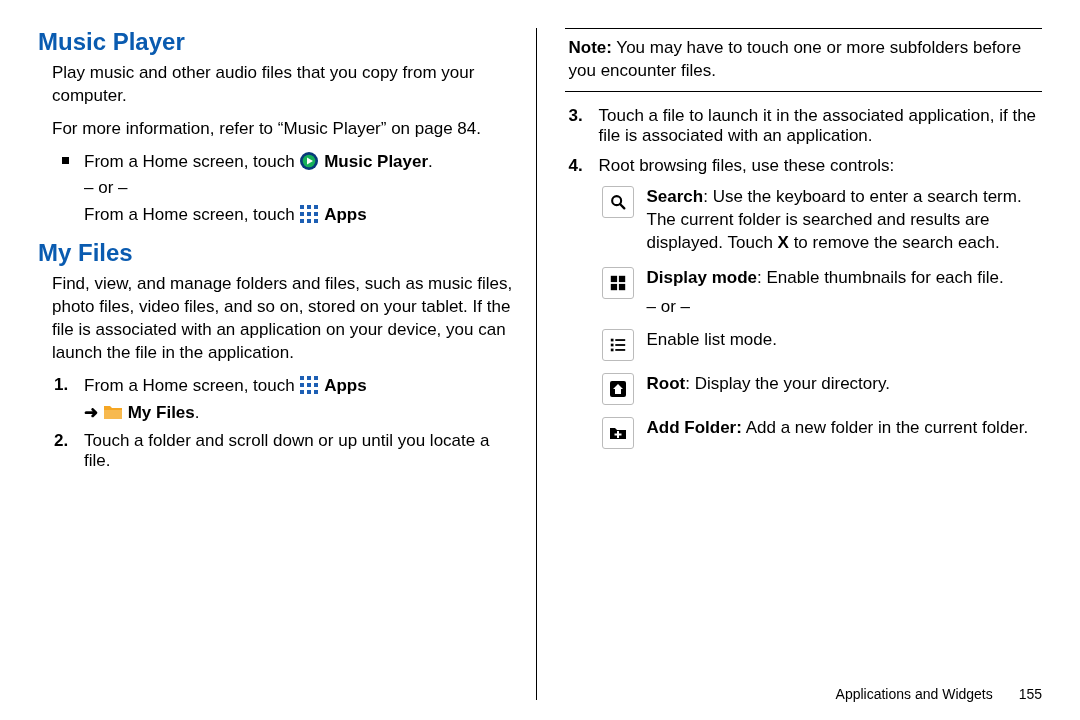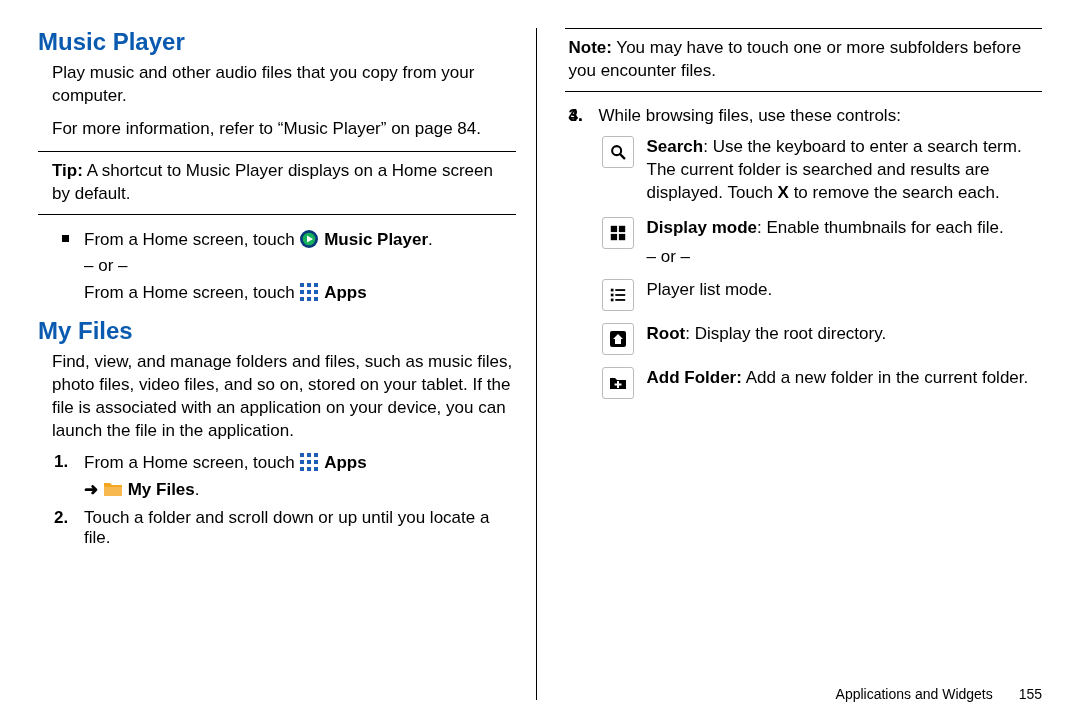--- a/index.html
+++ b/index.html
@@ -36,25 +36,20 @@
 <body>
 
 <div class="page">
 
   <div class="col col-left">
     <h2 class="section">Music Player</h2>
     <p class="indent1">Play music and other audio files that you copy from your computer.</p>
     <p class="indent1">
       <span>For more information, refer to </span><span class="italic">“Music Player”</span><span>  on page 84.</span>
     </p>
-    <div style="border-top:1px solid #000;border-bottom:1px solid #000;padding:6px 0;margin:6px 0 14px 0;">
-      <p class="indent1 tight">
-        <span class="bold">Tip:</span><span> A shortcut to Music Player displays on a Home screen by default.</span>
-      </p>
-    </div>
 
     <div class="square-bullet" style="margin-bottom:4px;">
       <span>From a Home screen, touch </span>
       <span class="inline-icon">
         <svg viewBox="0 0 20 20">
             <circle cx="10" cy="10" r="9" fill="#083a7a"></circle>
             <circle cx="10" cy="10" r="6.3" fill="#16b05a"></circle>
             <polygon points="8,6.5 8,13.5 14,10" fill="#fff"></polygon>
           </svg>
       </span>
@@ -122,24 +117,25 @@
 
   <div class="col col-right">
     <div style="border-top:1px solid #000;border-bottom:1px solid #000;padding:6px 0;margin:0 0 14px 0;">
       <p class="tight" style="padding-left:4px;">
         <span class="bold">Note:</span><span> You may have to touch one or more subfolders before you encounter files.</span>
       </p>
     </div>
 
     <div class="num-list" style="padding-left:34px;">
       <span class="num" style="left:4px;">3.</span>
+      <span>Touch a file to launch it in the associated application, if the file is associated with an application.</span>
     </div>
     <div class="num-list" style="padding-left:34px;margin-top:10px;margin-bottom:10px;">
       <span class="num" style="left:4px;">4.</span>
-      <span>While browsing files, use these controls:</span>
+      <span>Root browsing files, use these controls:</span>
     </div>
 
     <div style="padding-left:34px;">
 
 
       <div class="icon-keys">
         <div class="keybox">
             <div class="key">
           <svg width="18" height="18" viewBox="0 0 20 20">
                 <circle cx="8.5" cy="8.5" r="5" fill="none" stroke="#000" stroke-width="2.3"></circle>
@@ -177,33 +173,33 @@
                   <rect x="2" y="3" width="3" height="3"></rect>
                   <rect x="7" y="3.5" width="11" height="2"></rect>
                   <rect x="2" y="8.5" width="3" height="3"></rect>
                   <rect x="7" y="9" width="11" height="2"></rect>
                   <rect x="2" y="14" width="3" height="3"></rect>
                   <rect x="7" y="14.5" width="11" height="2"></rect>
                 </g>
               </svg>
         </div>
           </div>
-        <div class="desc"><span>Player list mode.</span></div>
+        <div class="desc"><span>Enable list mode.</span></div>
       </div>
 
       <div class="icon-keys">
         <div class="keybox">
             <div class="key">
           <svg width="20" height="20" viewBox="0 0 20 20">
                 <rect x="2" y="2" width="16" height="16" rx="2" fill="#000"></rect>
                 <polygon points="10,5 15,10 13,10 13,15 7,15 7,10 5,10" fill="#fff"></polygon>
               </svg>
         </div>
           </div>
-        <div class="desc"><span class="bold">Root</span><span>: Display the root directory.</span></div>
+        <div class="desc"><span class="bold">Root</span><span>: Display the your directory.</span></div>
       </div>
 
       <div class="icon-keys">
         <div class="keybox">
             <div class="key">
           <svg width="20" height="20" viewBox="0 0 20 20">
                 <path d="M2 5h5l2 2h9v9H2z" fill="#000"></path>
                 <rect x="9" y="8" width="2" height="7" fill="#fff"></rect>
                 <rect x="6.5" y="10.5" width="7" height="2" fill="#fff"></rect>
               </svg>

